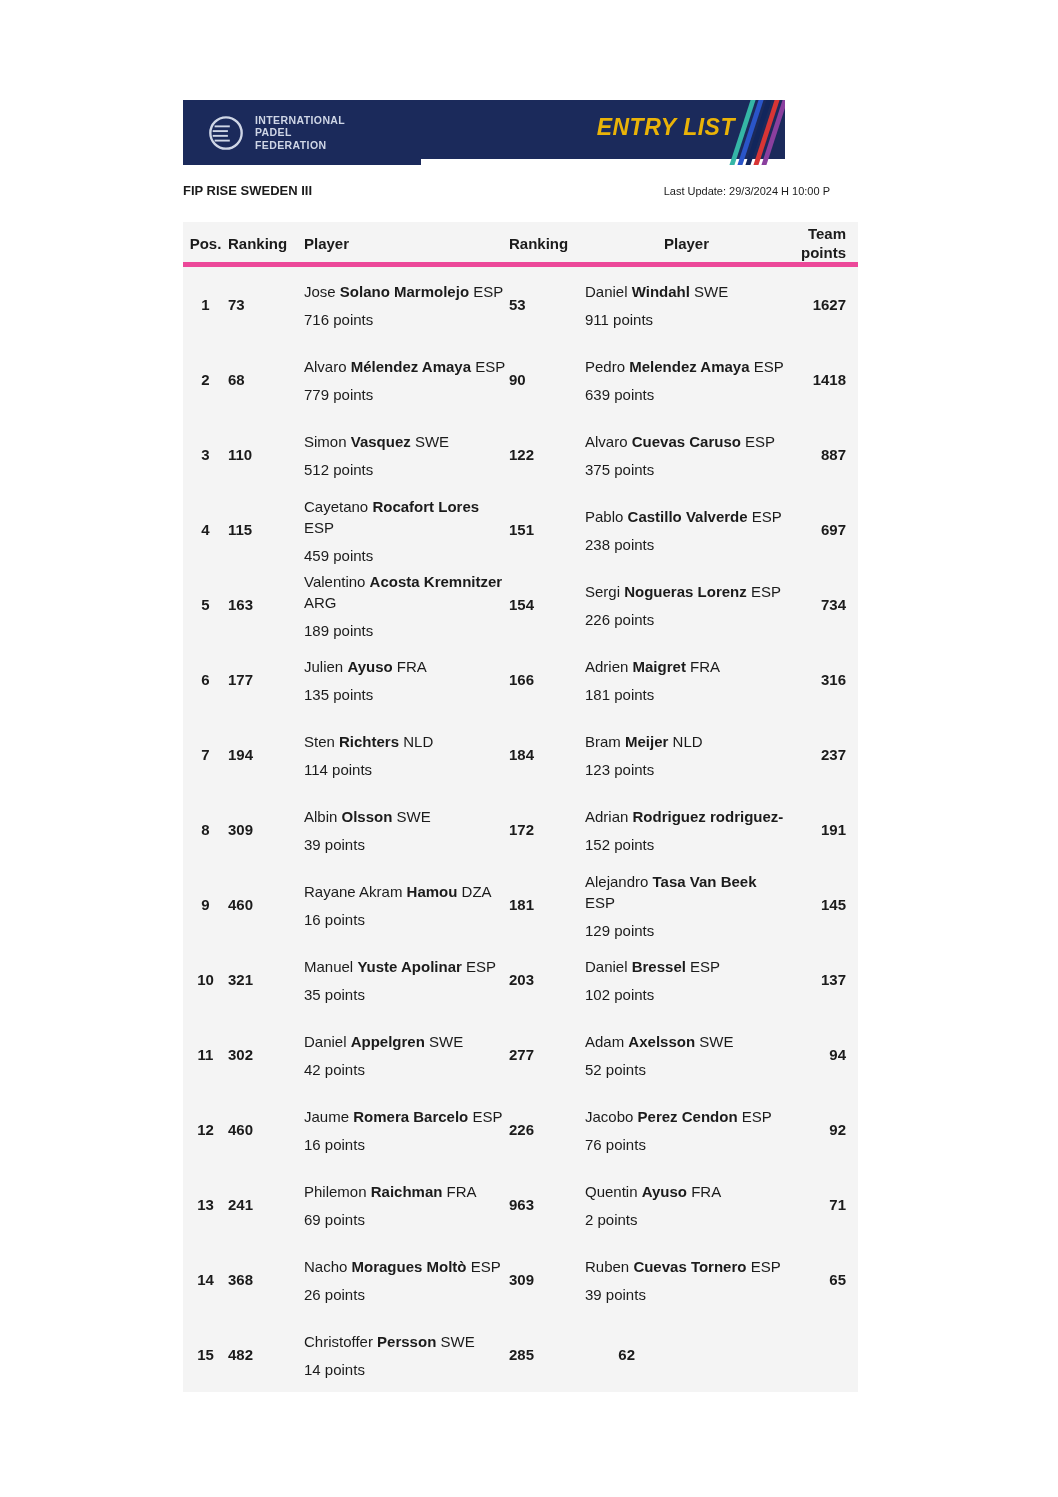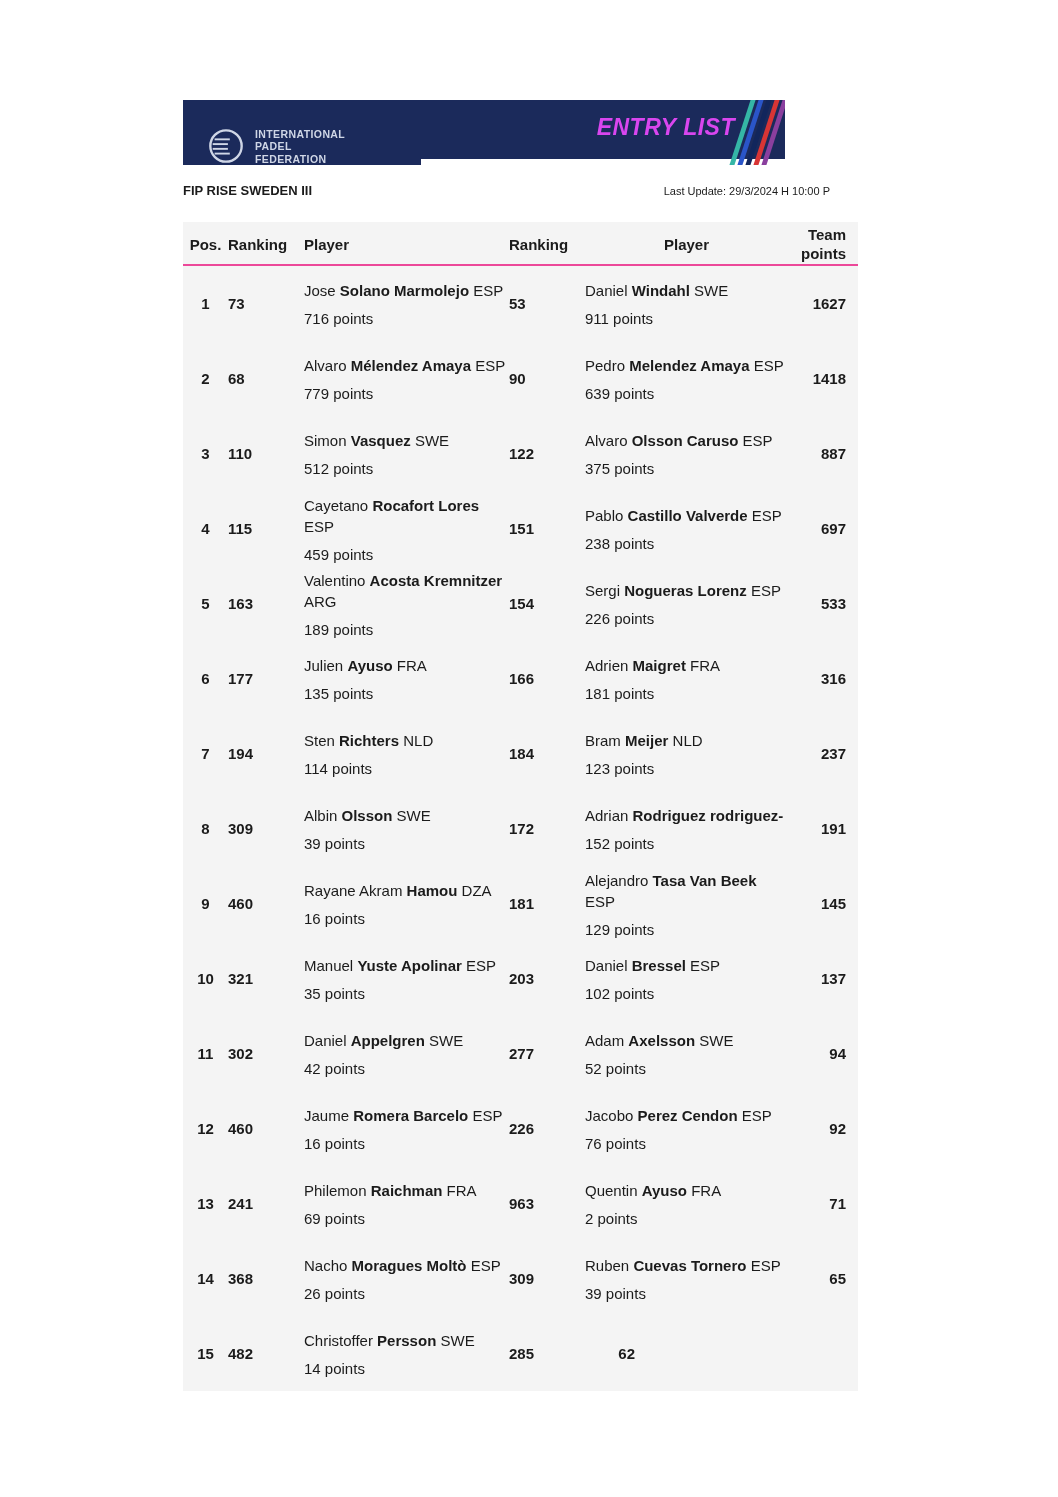--- a/index.html
+++ b/index.html
@@ -15,37 +15,37 @@
 
   
   .banner {
     position: relative;
     width: 602px; height: 65px;
     background: #1b2a5b;
     overflow: hidden;
   }
   .logo {
     position: absolute; left: 24px; top: 0; height: 100%;
-    display: flex; align-items: flex-end; gap: 10px;
+    display: flex; align-items: center; gap: 10px;
   }
   .logo-ball { width: 38px; height: 38px; }
   .logo-text {
     color: #cfd6e6;
     font-weight: bold;
     font-size: 10.5px;
     line-height: 12.5px;
     letter-spacing: 0.4px;
   }
   .banner-strip {
     position: absolute; left: 238px; right: 0; bottom: 0; height: 6px;
     background: #ffffff;
   }
   .entry-list-title {
     position: absolute; right: 50px; top: 14px;
-    color: #d946ef;
+    color: #eab308;
     font-weight: bold; font-style: italic;
     font-size: 23px; letter-spacing: 0.5px;
     white-space: nowrap;
   }
   .stripes {
     position: absolute; right: 8px; top: -6px; bottom: -6px;
     display: flex; gap: 3px;
     transform: skewX(-18deg);
   }
   .stripes i { display: block; width: 5px; height: 100%; }
@@ -68,21 +68,21 @@
   .etable {
     margin-top: 24px;
     width: 675px;
     background: #f4f4f4;
     padding-top: 2px;
   }
   .thead {
     display: flex; align-items: center;
     min-height: 42px;
     font-weight: bold;
-    border-bottom: 2px solid #ec4899;
+    border-bottom: 5px solid #ec4899;
     line-height: 19px;
   }
   .trow { display: flex; align-items: center; height: 75px; }
 
   .c-pos    { flex: 0 0 45px;  text-align: center; font-weight: bold; }
   .c-rank   { flex: 0 0 68px;  text-align: left;  font-weight: bold; }
   .c-player { flex: 0 0 205px; margin-left: 8px; }
   .c-player2{ flex: 1 1 auto;  margin-left: 8px; }
   .c-team   { flex: 0 0 70px;  text-align: right;  font-weight: bold; padding-right: 12px; }
 
@@ -171,21 +171,21 @@
 
   <div class="trow">
     <div class="c-pos">3</div>
     <div class="c-rank">110</div>
     <div class="c-player">
       <div class="pname"><span>Simon</span> <b>Vasquez</b> <span>SWE</span></div>
       <div class="ppoints">512 points</div>
     </div>
     <div class="c-rank">122</div>
     <div class="c-player2">
-      <div class="pname"><span>Alvaro</span> <b>Olsson Caruso</b> <span>ESP</span></div>
+      <div class="pname"><span>Alvaro</span> <b>Cuevas Caruso</b> <span>ESP</span></div>
       <div class="ppoints">375 points</div>
     </div>
     <div class="c-team">887</div>
   </div>
 
   <div class="trow">
     <div class="c-pos">4</div>
     <div class="c-rank">115</div>
     <div class="c-player">
       <div class="pname"><span>Cayetano</span> <b>Rocafort Lores</b> <span>ESP</span></div>
@@ -204,21 +204,21 @@
     <div class="c-rank">163</div>
     <div class="c-player">
       <div class="pname"><span>Valentino</span> <b>Acosta Kremnitzer</b> <span>ARG</span></div>
       <div class="ppoints">189 points</div>
     </div>
     <div class="c-rank">154</div>
     <div class="c-player2">
       <div class="pname"><span>Sergi</span> <b>Nogueras Lorenz</b> <span>ESP</span></div>
       <div class="ppoints">226 points</div>
     </div>
-    <div class="c-team">533</div>
+    <div class="c-team">734</div>
   </div>
 
   <div class="trow">
     <div class="c-pos">6</div>
     <div class="c-rank">177</div>
     <div class="c-player">
       <div class="pname"><span>Julien</span> <b>Ayuso</b> <span>FRA</span></div>
       <div class="ppoints">135 points</div>
     </div>
     <div class="c-rank">166</div>

